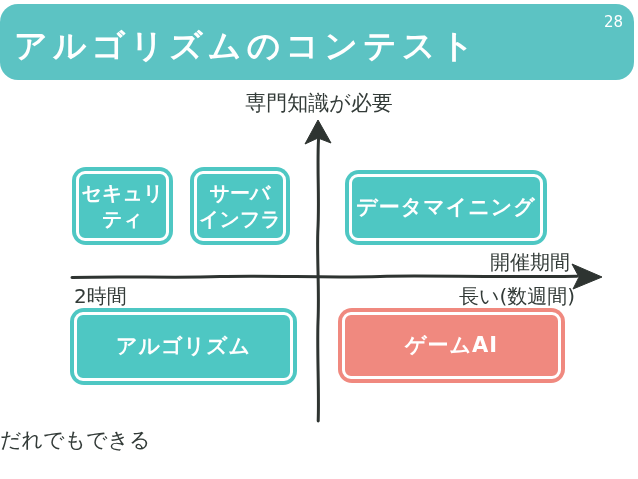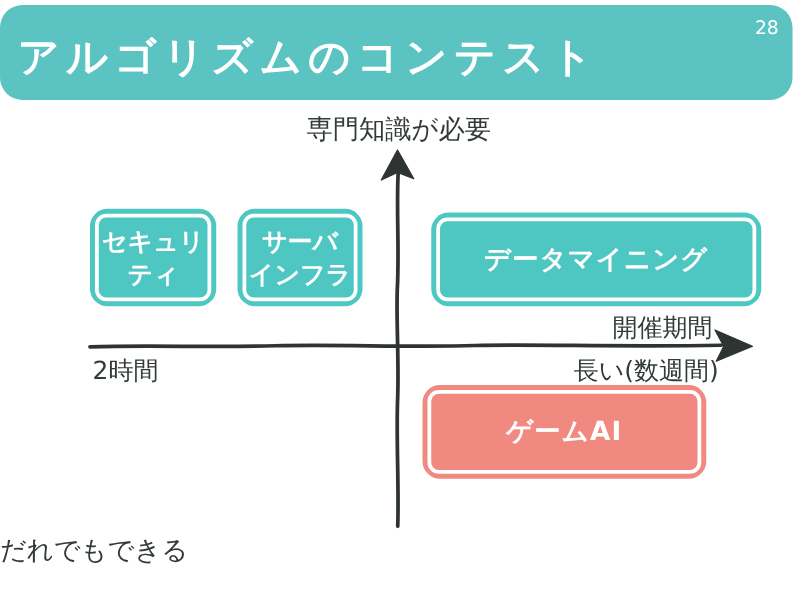--- a/index.html
+++ b/index.html
@@ -52,21 +52,21 @@
     display:flex;align-items:center;justify-content:center;text-align:center;
     color:var(--text-on-box);font-weight:bold;
   }
   .box::before{
     content:"";position:absolute;inset:4px;border:3px solid #fff;border-radius:9px;
     pointer-events:none;
   }
   .box-label{white-space:pre-line;line-height:1.3;position:relative;}
   .box-security{left:72px;top:167px;width:101px;height:78px;font-size:20px;}
   .box-server-infra{left:190px;top:167px;width:100px;height:78px;font-size:20px;align-items:center;}
-  .box-data-mining{left:345px;top:170px;width:264px;height:75px;font-size:21px;letter-spacing:1px;}
+  .box-data-mining{left:345px;top:170px;width:202px;height:75px;font-size:21px;letter-spacing:1px;}
   .box-algorithm{left:70px;top:308px;width:227px;height:77px;font-size:21px;letter-spacing:1px;}
   .box-game-ai{left:338px;top:308px;width:227px;height:75px;font-size:21px;letter-spacing:1px;background:var(--box-salmon);}
 </style>
 </head>
 <body>
 
 <div class="slide">
 
   <div class="header">
     <div class="title">アルゴリズムのコンテスト</div>
@@ -94,17 +94,20 @@
     <span class="box-label">セキュリ
 ティ</span>
   </div>
   <div class="box box-server-infra">
     <span class="box-label">サーバ
 インフラ</span>
   </div>
   <div class="box box-data-mining">
     <span class="box-label">データマイニング</span>
   </div>
+  <div class="box box-algorithm">
+    <span class="box-label">アルゴリズム</span>
+  </div>
   <div class="box box-game-ai">
     <span class="box-label">ゲームAI</span>
   </div>
 
 </div>
 
 </body></html>

